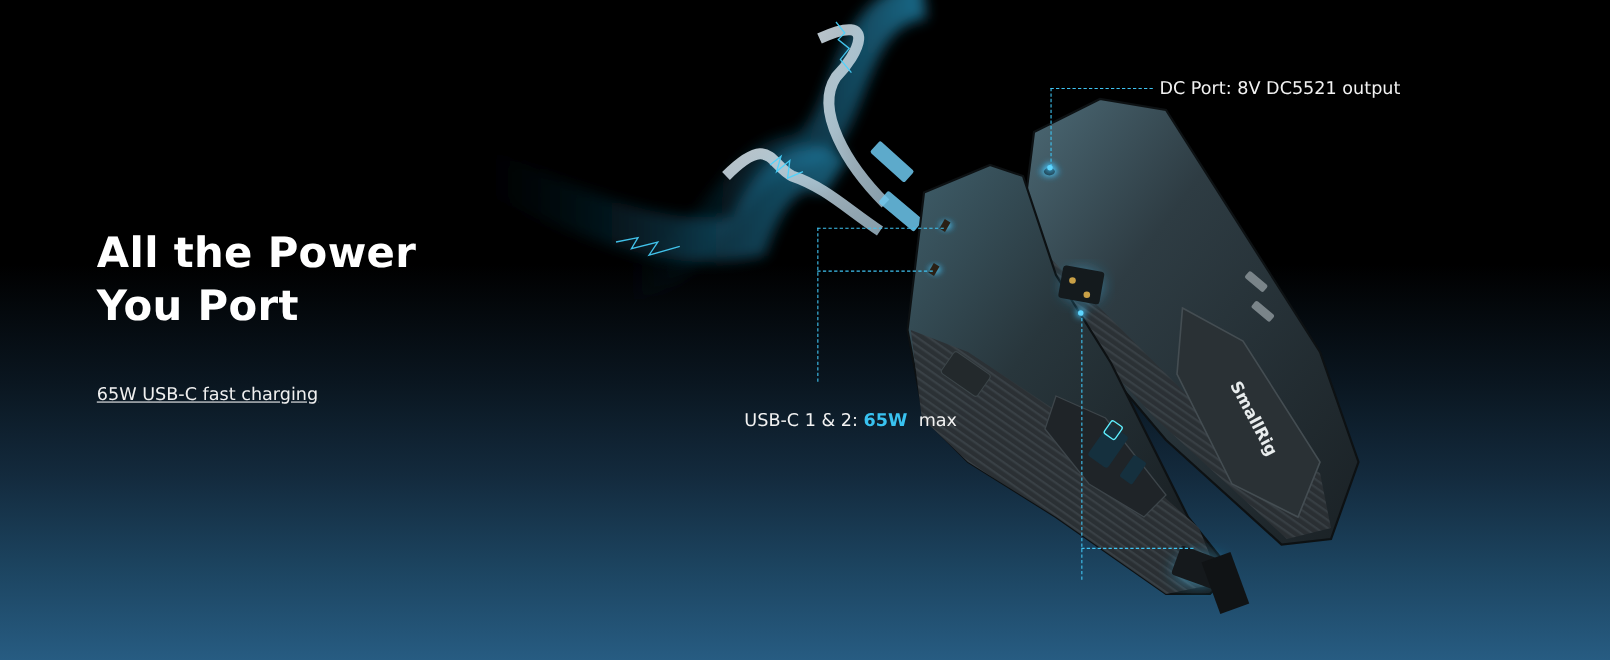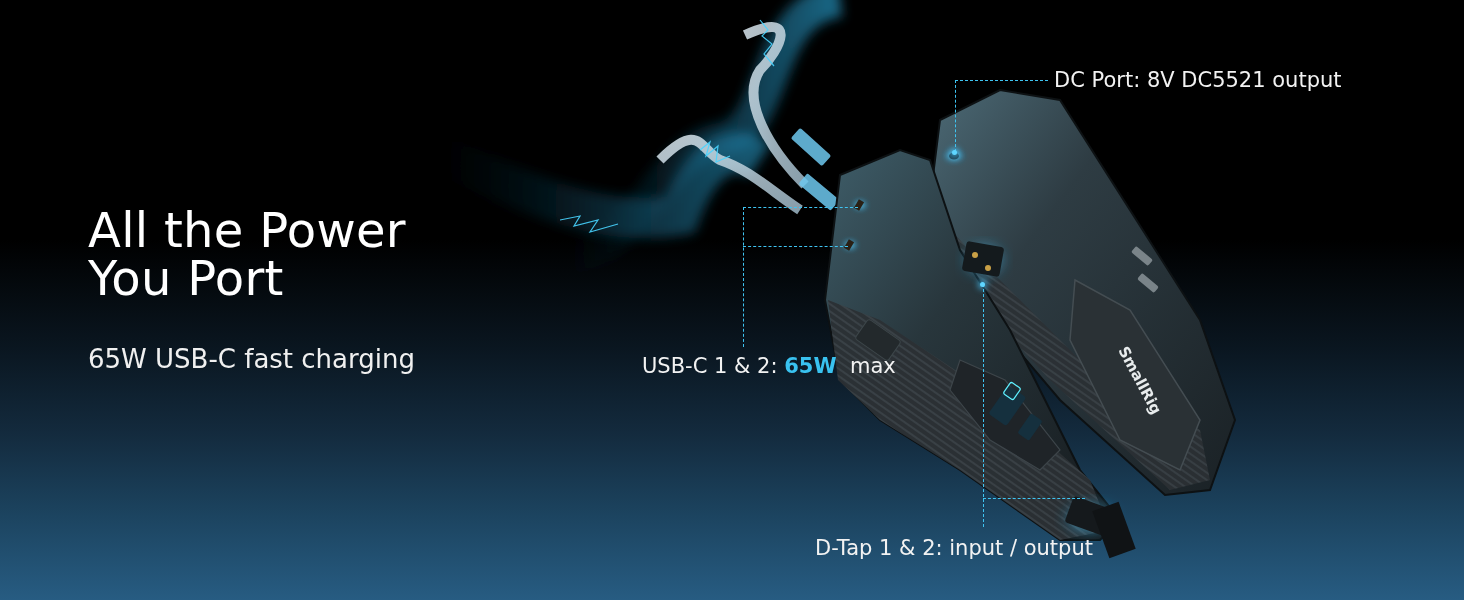--- a/index.html
+++ b/index.html
@@ -5,33 +5,33 @@
   * { margin:0; padding:0; box-sizing:border-box; }
   html, body { width:1464px; height:600px; overflow:hidden; background:#000; }
   body { font-family: "DejaVu Sans", "Liberation Sans", sans-serif; color:#fff; }
   .banner {
     position:relative; width:1464px; height:600px; overflow:hidden;
     background: linear-gradient(180deg, #000000 0%, #000000 40%, #0a1620 58%, #132a3d 72%, #1c4460 86%, #275c82 100%);
   }
   
   .headline {
     position:absolute; left:88px; top:206px; width:360px;
-    font-size:48px; line-height:48px; font-weight:normal; color:#ffffff;
+    font-size:38px; line-height:48px; font-weight:bold; color:#ffffff;
     letter-spacing:0.3px;
   }
   .headline span { display:block; }
   .subline {
     position:absolute; left:88px; top:346px;
-    font-size:26px; line-height:26px; color:#f0f0f0;
+    font-size:16px; line-height:26px; color:#f0f0f0;text-decoration:underline;
   }
   
-  .label { position:absolute; font-size:21px; line-height:28px; color:#f2f2f2; white-space:nowrap; }
+  .label { position:absolute; font-size:16px; line-height:28px; color:#f2f2f2; white-space:nowrap; }
   .label .accent { color:#39c2f0; font-weight:bold; }
   .lbl-dc { left:1054px; top:66px; }
-  .lbl-usbc { left:610px; top:352px; text-align:left; width:260px;margin-left:32px; }
+  .lbl-usbc { left:610px; top:368px; text-align:right; width:260px; }
   .lbl-dtap { left:815px; top:534px; }
   
   .dash-h { position:absolute; height:0; border-top:1.5px dashed #3fc4f2; }
   .dash-v { position:absolute; width:0; border-left:1.5px dashed #3fc4f2; }
   .dot { position:absolute; width:5px; height:5px; border-radius:50%; background:#5fd6ff; box-shadow:0 0 6px 2px rgba(70,200,255,0.8); }
 
   
   .product { position:absolute; left:0; top:0; width:1464px; height:600px; pointer-events:none; }
 </style>
 </head>
@@ -150,15 +150,14 @@
   <div class="dash-h" style="left:743px; top:246px; width:105px;"></div>
   <div class="label lbl-usbc">
     <div>
       <span>USB-C 1 &amp; 2: </span><span class="accent">65W</span><span style="white-space:pre;">  max</span>
     </div>
   </div>
 
   <div class="dash-v" style="left:983px; top:284px; height:243px;"></div>
   <div class="dash-h" style="left:983px; top:498px; width:102px;"></div>
   <div class="dot" style="left:980px; top:282px;"></div>
-  <div class="label lbl-dtap">D-Tap 1 &amp; 2: input / output</div>
 
 </div>
 
 </body></html>

